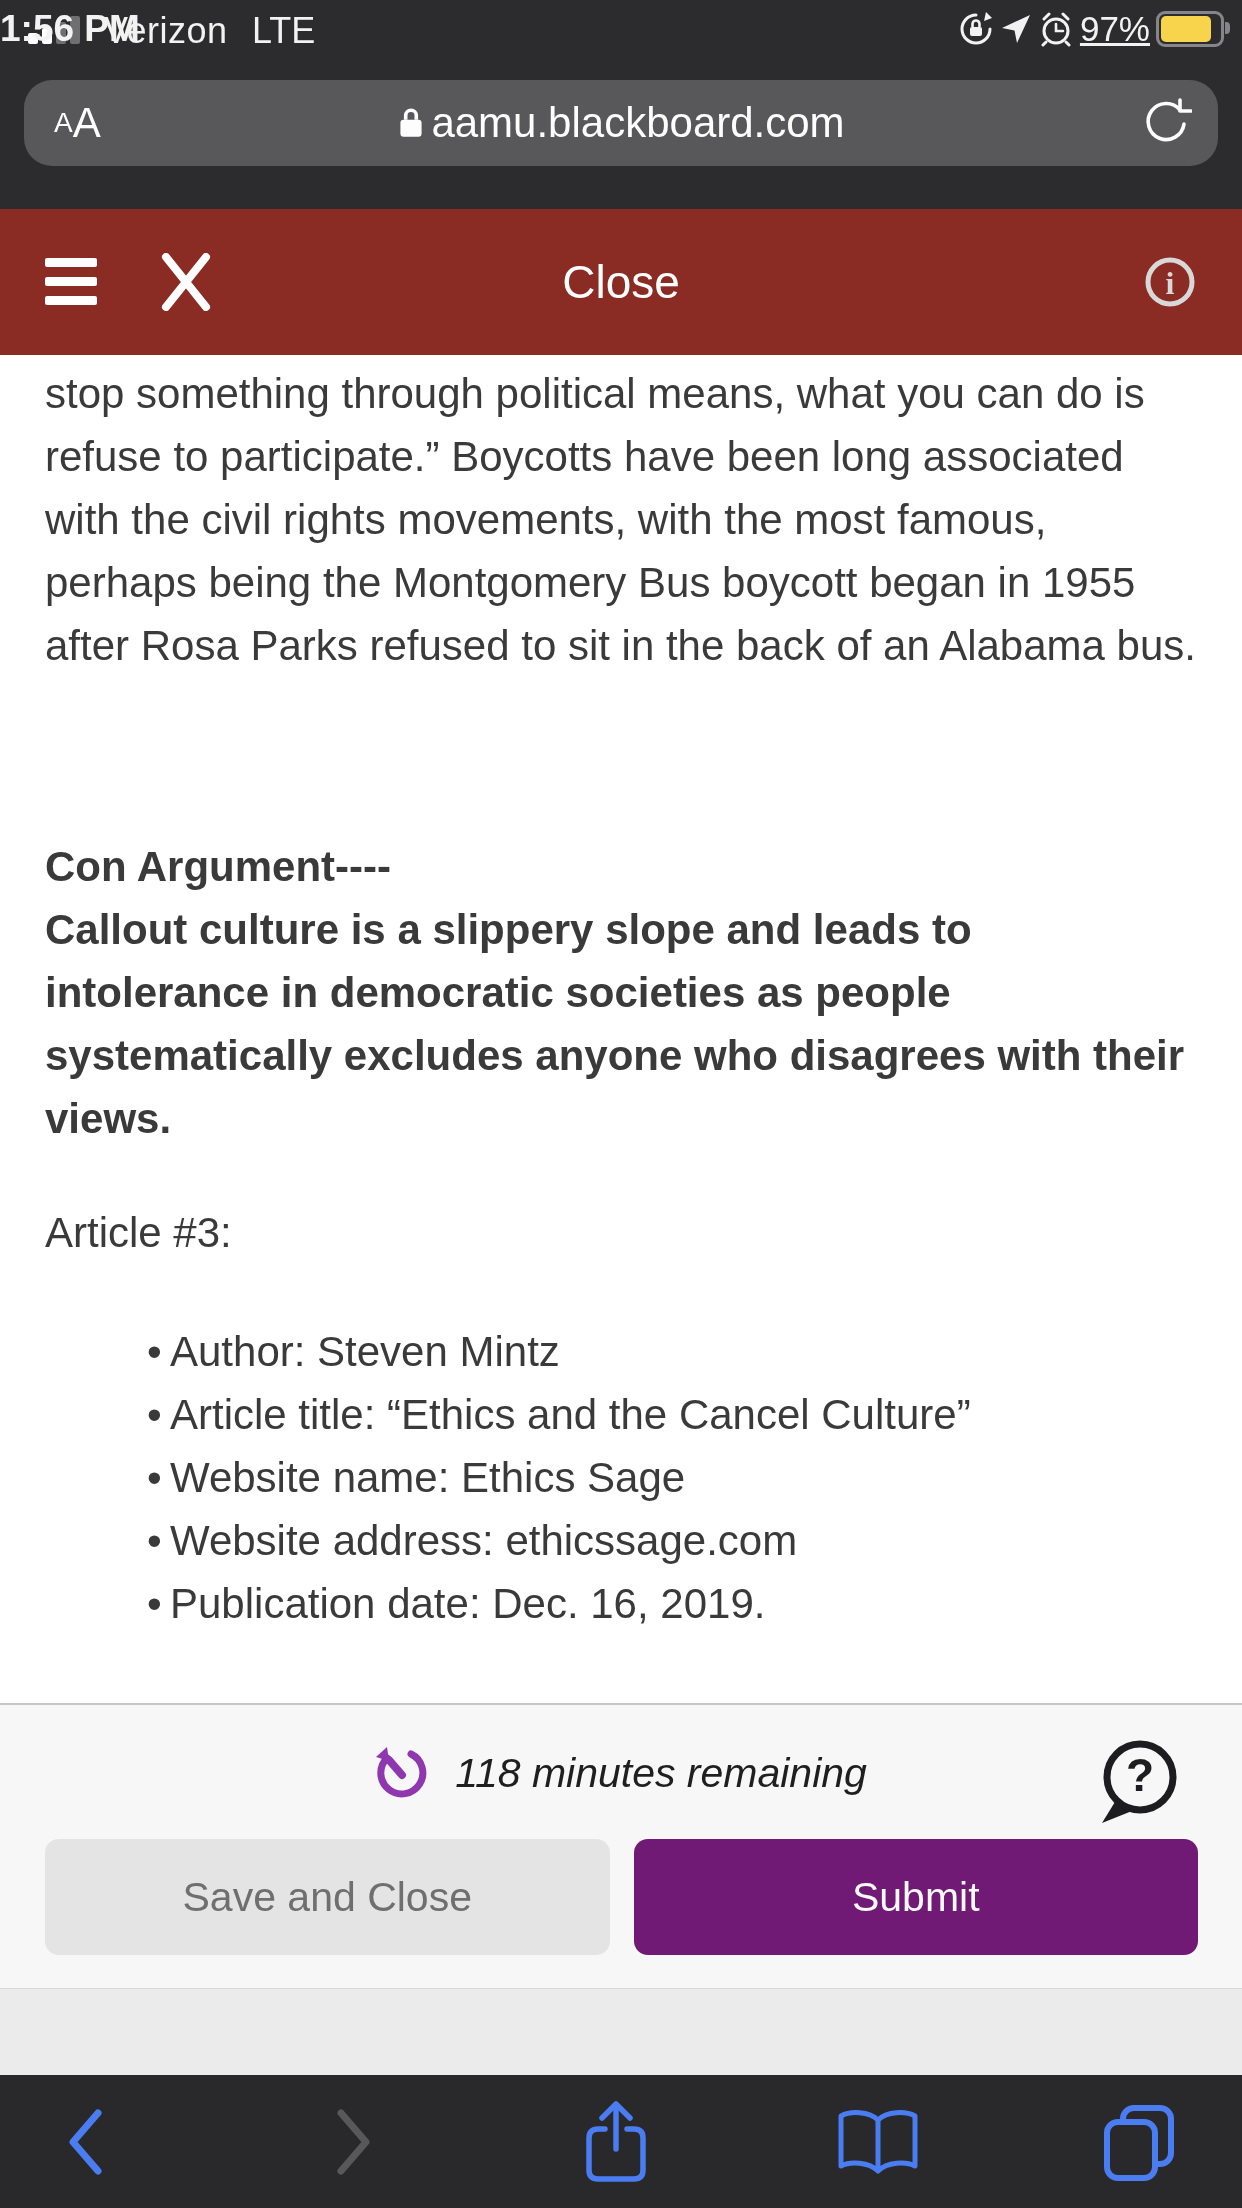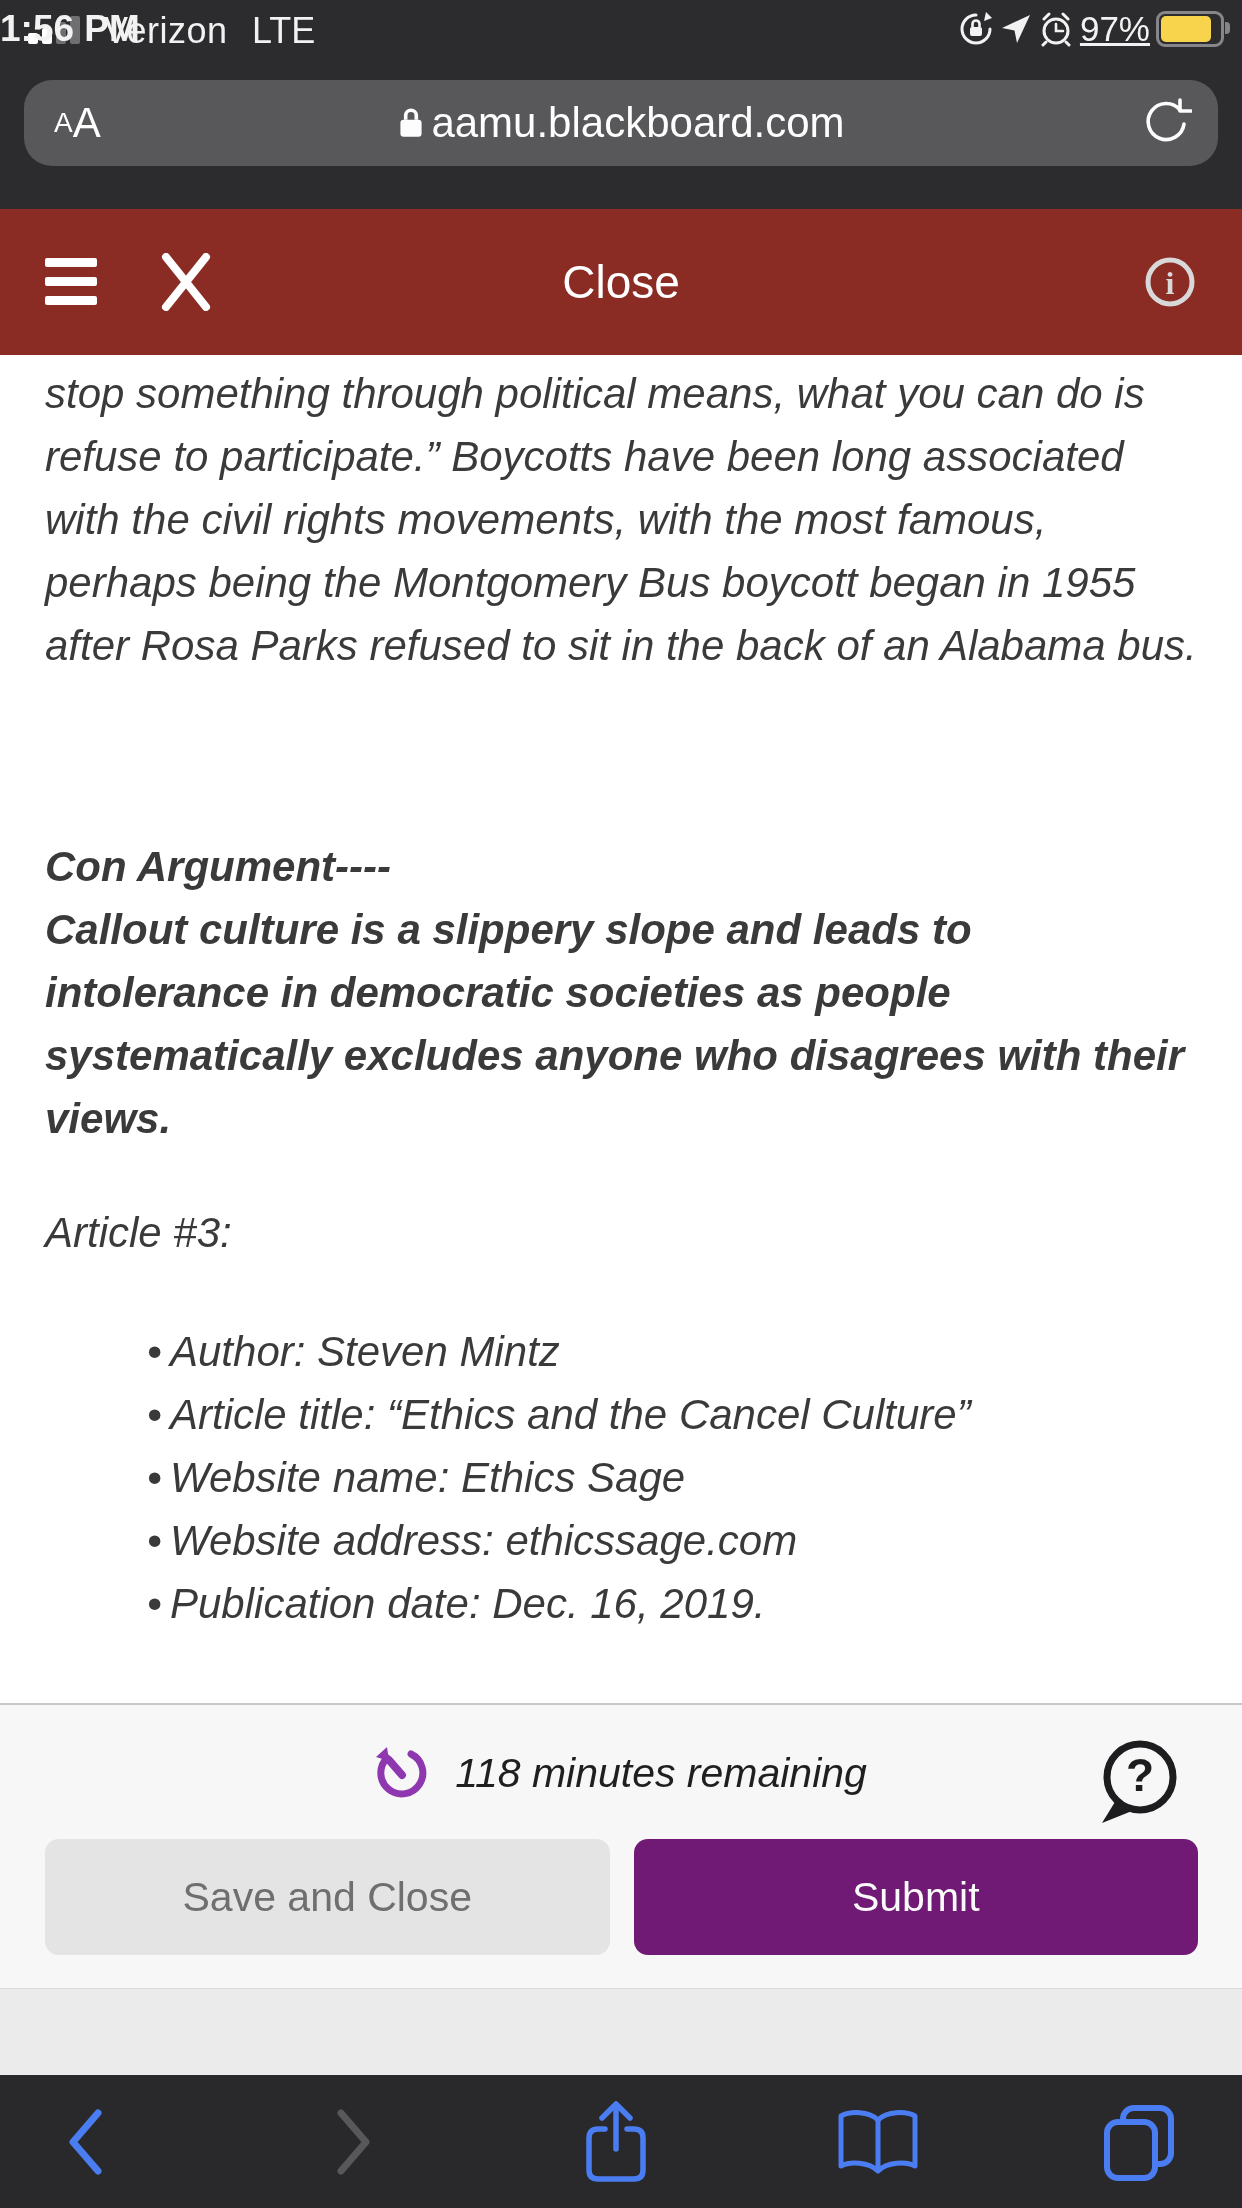--- a/index.html
+++ b/index.html
@@ -39,21 +39,21 @@
   .bbheader .title{position:absolute;left:0;right:0;top:0;height:146px;display:flex;align-items:center;justify-content:center;font-size:46px;}
   .hamburger{position:absolute;left:45px;top:49px;width:52px;height:48px;cursor:pointer;}
   .hamburger i{position:absolute;left:0;width:52px;height:9px;background:#fff;border-radius:2px;}
   .hamburger i:nth-child(1){top:0;}
   .hamburger i:nth-child(2){top:19px;}
   .hamburger i:nth-child(3){top:38px;}
   .xclose{position:absolute;left:158px;top:44px;width:56px;height:58px;}
   .infoic{position:absolute;right:46px;top:47px;width:52px;height:52px;}
   
   .content{position:absolute;left:0;top:355px;width:1242px;height:1348px;background:#fff;color:#3a3a3a;}
-  .tx{position:absolute;left:45px;width:1155px;font-size:42px;line-height:63px;font-style:italic;}
+  .tx{position:absolute;left:45px;width:1155px;font-size:42px;line-height:63px;}
   .p1{top:7px;}
   .conblock{top:480px;font-weight:700;}
   .artlabel{top:846px;}
   .bullets{top:965px;}
   .bullet-row{height:63px;display:flex;}
   .bullet-dot{width:23px;margin-left:102px;color:#3a3a3a;}
   .clipline{top:1335px;white-space:nowrap;}
   
   .panel{position:absolute;left:0;top:1703px;width:1242px;height:285px;background:#f7f7f8;border-top:2px solid #c7c7c7;box-sizing:border-box;z-index:3;}
   .timer-row{position:absolute;left:0;right:0;top:40px;display:flex;align-items:center;justify-content:center;gap:28px;}

